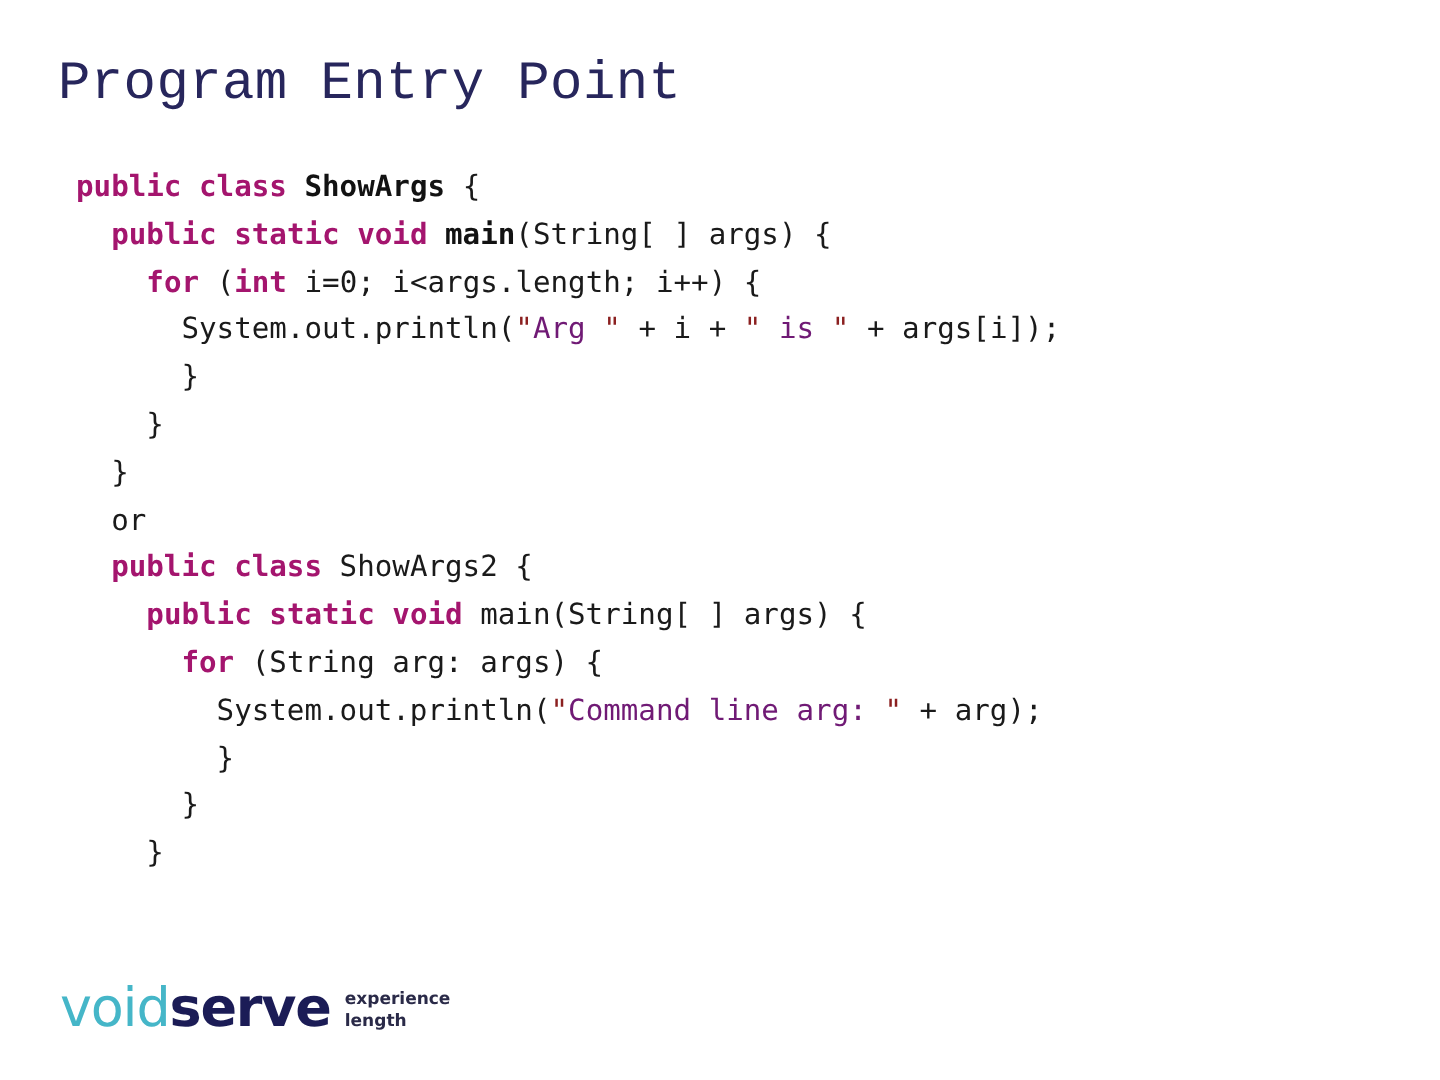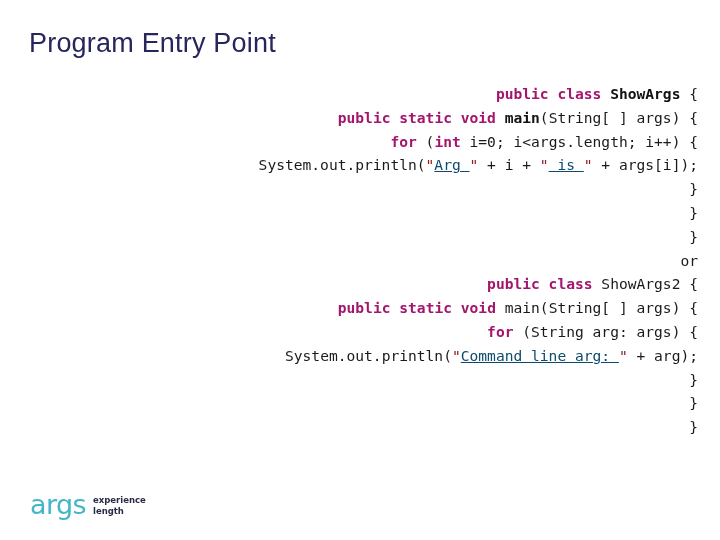--- a/index.html
+++ b/index.html
@@ -14,21 +14,21 @@
     overflow: hidden;
     font-family: "Liberation Sans", sans-serif;
     -webkit-font-smoothing: antialiased;
   }
 
   
   .slide-title {
     position: absolute;
     left: 29px;
     top: 28px;
-    font-family: Liberation Sans, sans-serif;
+    font-family: Liberation Mono, monospace;
     font-size: 27px;
     font-weight: 400;
     color: #27265c;
     letter-spacing: 0.2px;
     white-space: nowrap;
   }
 
   
   .code-block {
     position: absolute;
@@ -37,29 +37,28 @@
     width: 660px;
     font-family: "DejaVu Sans Mono", "Liberation Mono", monospace;
     font-size: 14.6px;
     line-height: 23.8px;
     color: #1a1a1a;
     white-space: pre;
   }
   .code-line {
     white-space: pre;
     min-height: 23.8px;
-    text-align: right;
   }
 
   
   .tok-kw    { color: #a4156e; font-weight: bold; }
   .tok-id    { color: #121212; font-weight: bold; }
   .tok-plain { color: #1a1a1a; font-weight: normal; }
   .tok-quote { color: #8b2020; font-weight: normal; }
-  .tok-str   { color: #0c4a6e; font-weight: normal; text-decoration: underline; }
+  .tok-str   { color: #701a75; font-weight: normal; }
 
   
   .logo {
     position: absolute;
     left: 30px;
     top: 484px;
     display: flex;
     align-items: flex-end;
     height: 34px;
   }
@@ -93,20 +92,21 @@
 </head>
 <body>
 
 <div class="slide">
 
   <div class="slide-title">Program Entry Point</div>
 
   <div class="code-block"><div class="code-line"><span class="tok-kw">public class </span><span class="tok-id">ShowArgs</span><span class="tok-plain"> {</span></div><div class="code-line"><span class="tok-plain">  </span><span class="tok-kw">public static void </span><span class="tok-id">main</span><span class="tok-plain">(String[ ] args) {</span></div><div class="code-line"><span class="tok-plain">    </span><span class="tok-kw">for </span><span class="tok-plain">(</span><span class="tok-kw">int</span><span class="tok-plain"> i=0; i&lt;args.length; i++) {</span></div><div class="code-line"><span class="tok-plain">      System.out.println(</span><span class="tok-quote">"</span><span class="tok-str">Arg </span><span class="tok-quote">"</span><span class="tok-plain"> + i + </span><span class="tok-quote">"</span><span class="tok-str"> is </span><span class="tok-quote">"</span><span class="tok-plain"> + args[i]);</span></div><div class="code-line"><span class="tok-plain">      }</span></div><div class="code-line"><span class="tok-plain">    }</span></div><div class="code-line"><span class="tok-plain">  }</span></div><div class="code-line"><span class="tok-plain">  or</span></div><div class="code-line"><span class="tok-kw">  public class </span><span class="tok-plain">ShowArgs2 {</span></div><div class="code-line"><span class="tok-plain">    </span><span class="tok-kw">public static void </span><span class="tok-plain">main(String[ ] args) {</span></div><div class="code-line"><span class="tok-plain">      </span><span class="tok-kw">for </span><span class="tok-plain">(String arg: args) {</span></div><div class="code-line"><span class="tok-plain">        System.out.println(</span><span class="tok-quote">"</span><span class="tok-str">Command line arg: </span><span class="tok-quote">"</span><span class="tok-plain"> + arg);</span></div><div class="code-line"><span class="tok-plain">        }</span></div><div class="code-line"><span class="tok-plain">      }</span></div><div class="code-line"><span class="tok-plain">    }</span></div></div>
 
   <div class="logo">
-    <span class="logo-soft">args</span>
+    <span class="logo-soft">void</span>
+    <span class="logo-serve">serve</span>
     <span class="logo-tag">
       <span>experience</span>
       <span>length</span>
     </span>
   </div>
 
 </div>
 
 </body></html>

